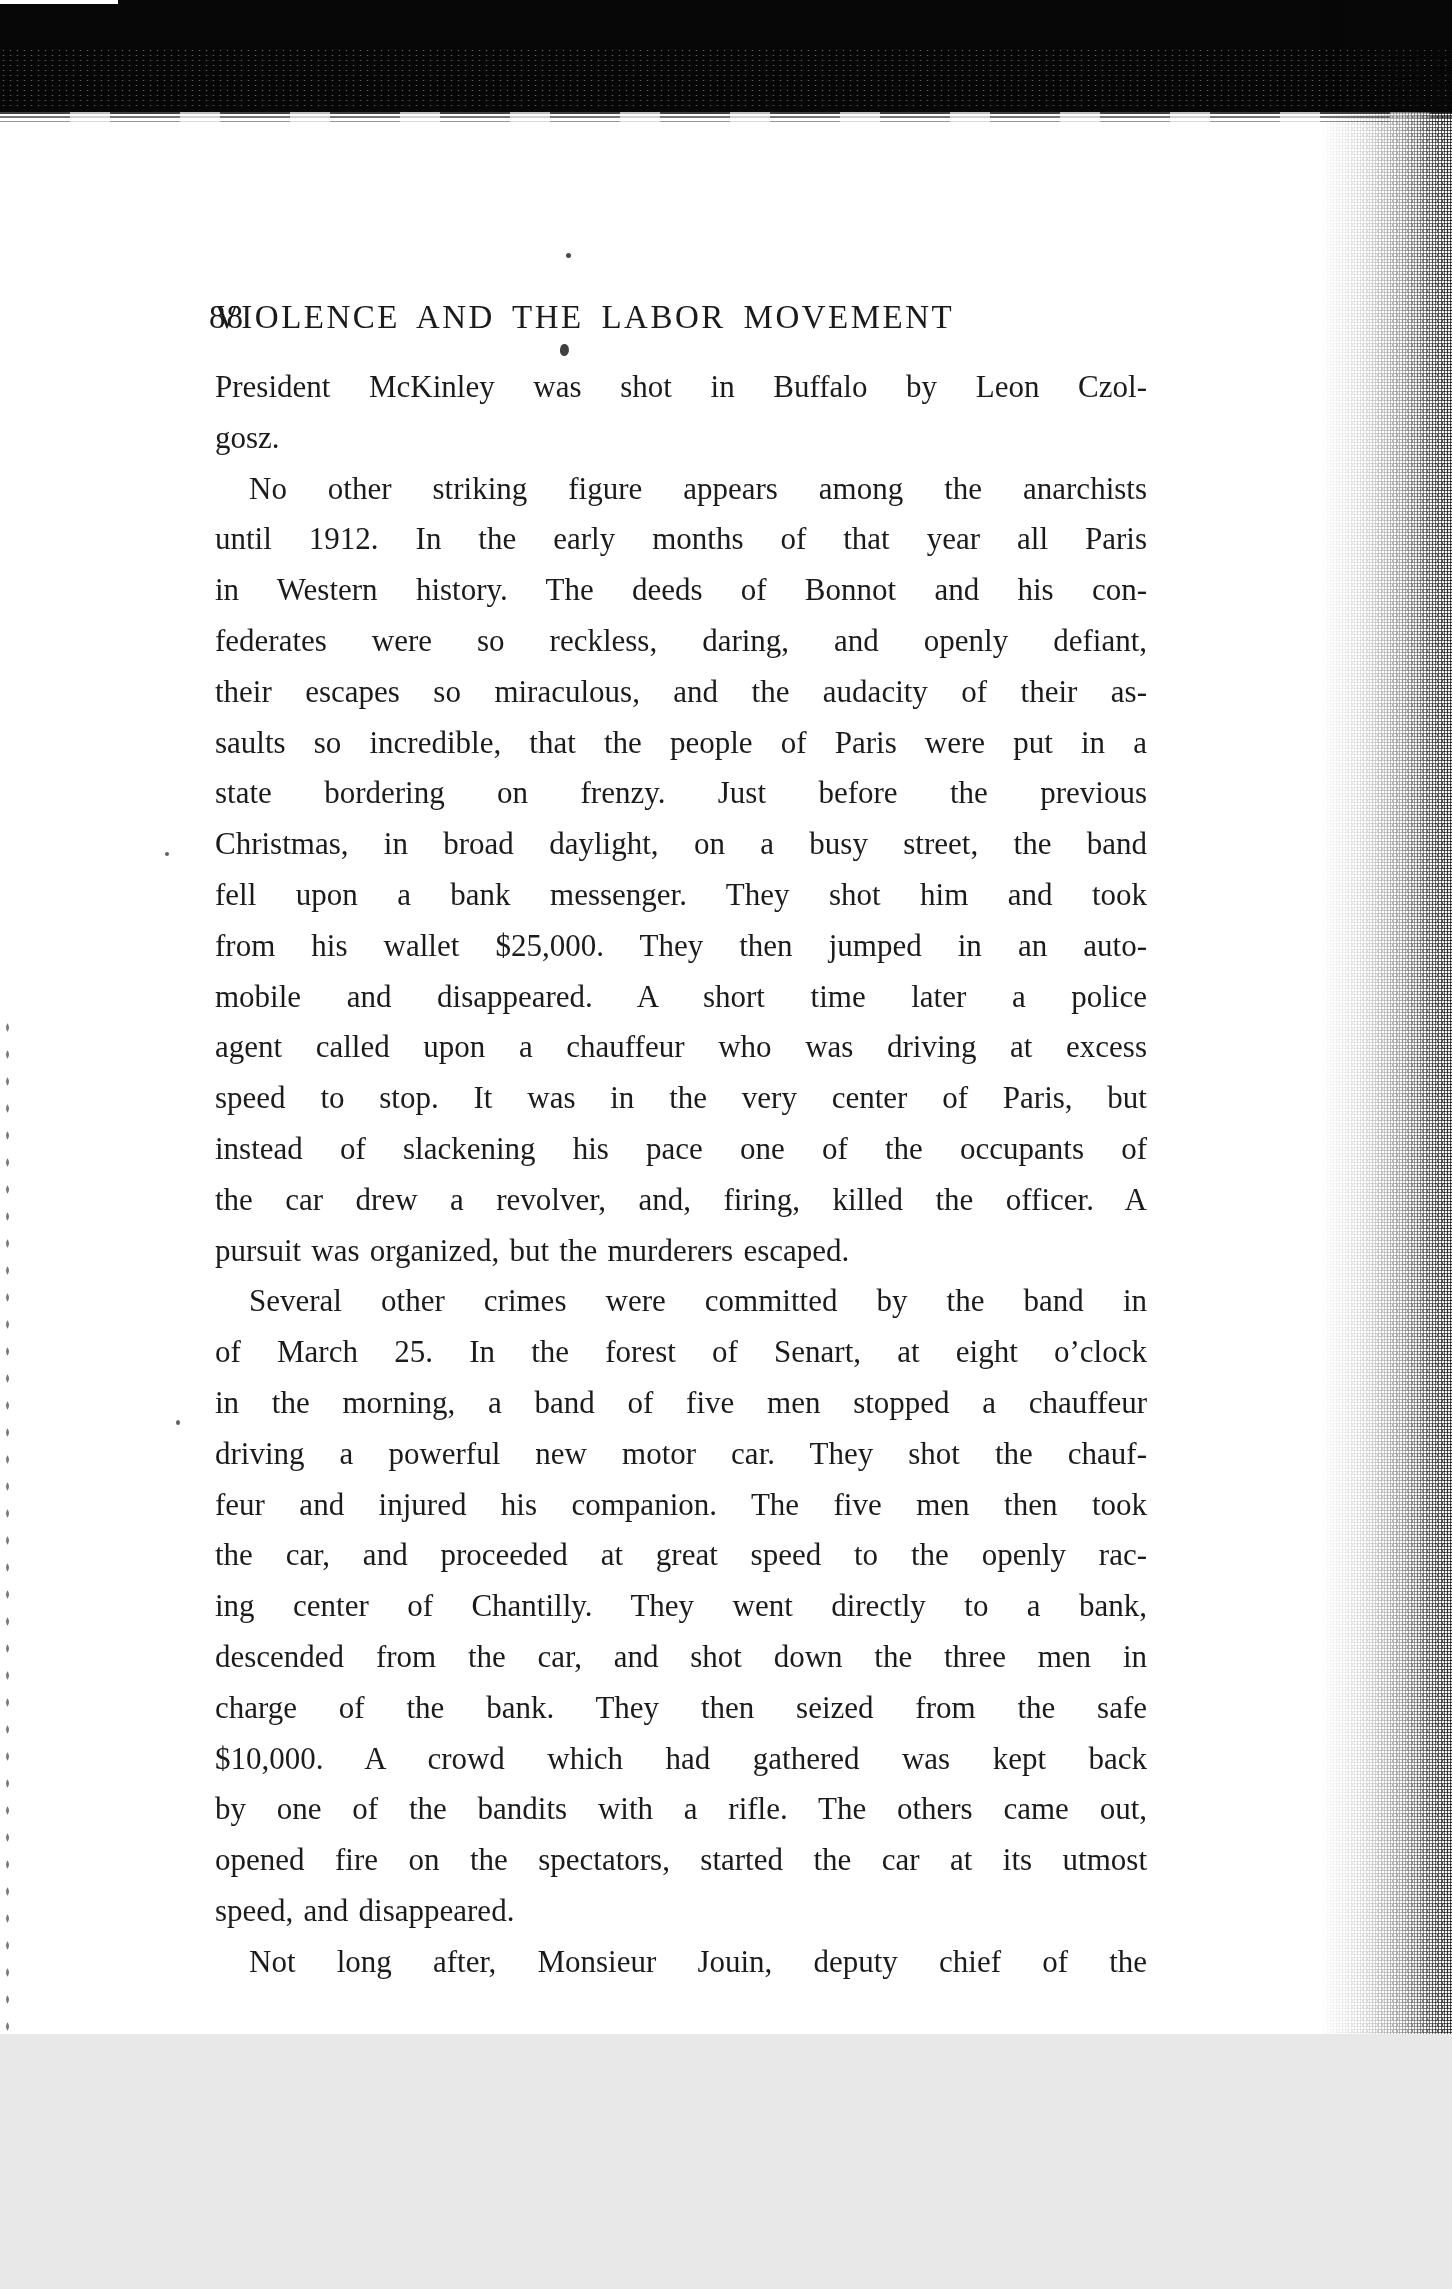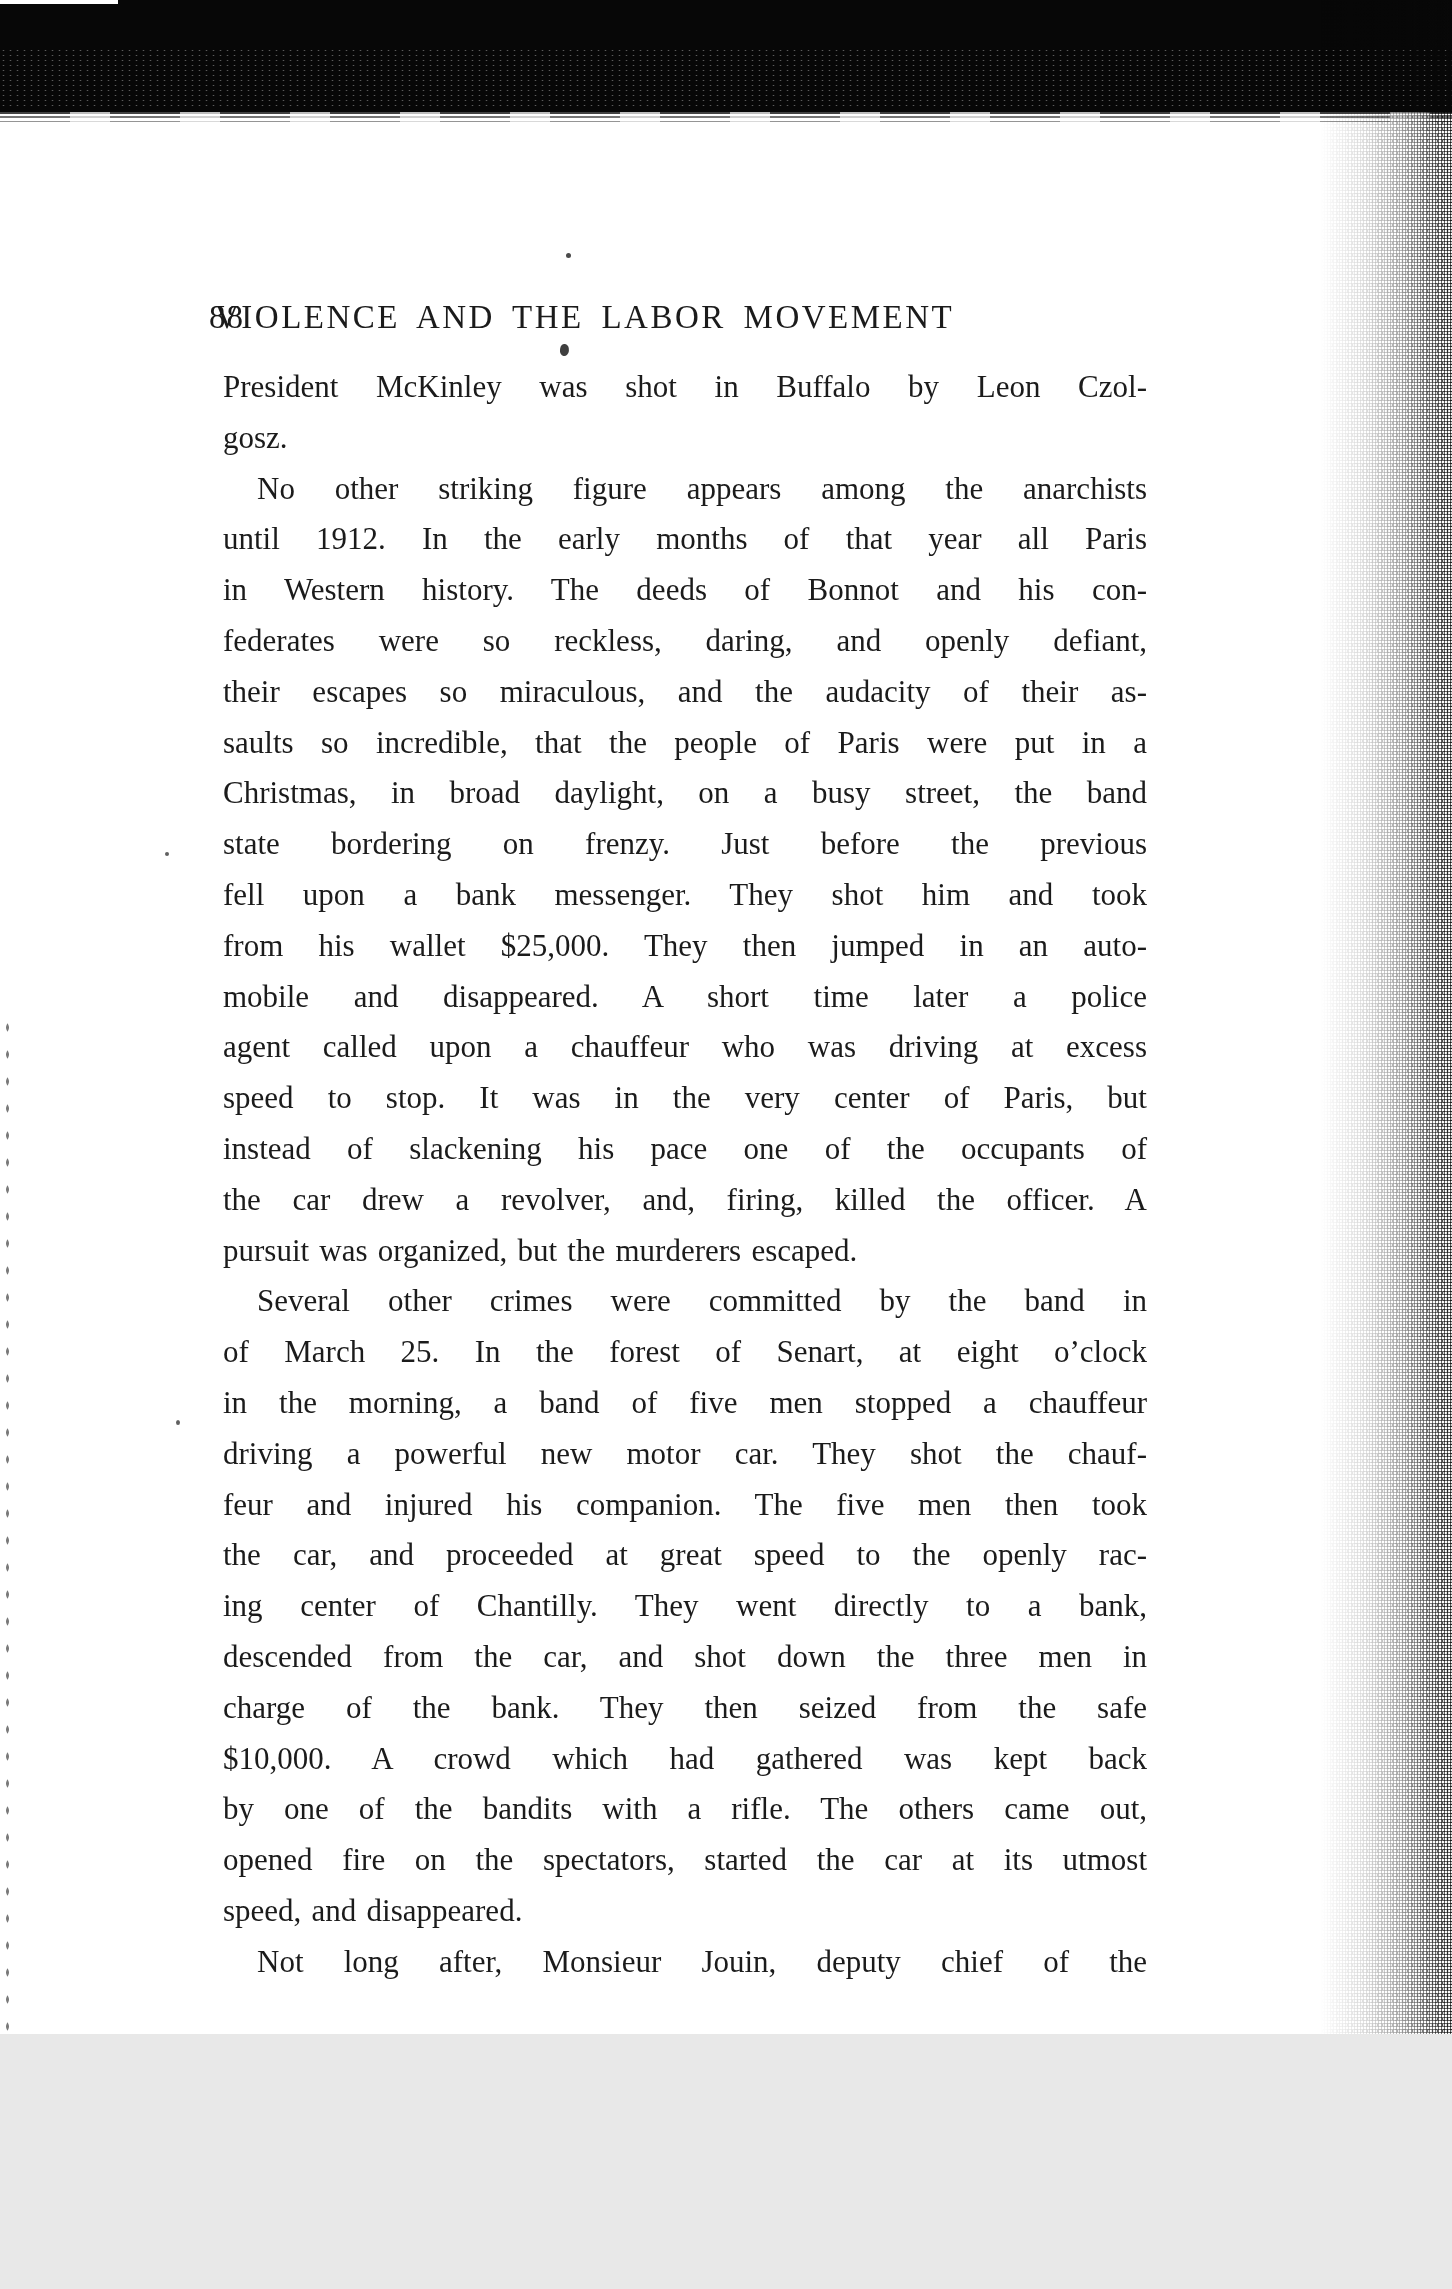--- a/index.html
+++ b/index.html
@@ -64,21 +64,21 @@
     font-size:33px;letter-spacing:2.5px;
   }
   .pageno{position:absolute;left:-6px;top:0;letter-spacing:1px;}
   .running-title{display:block;text-align:left;word-spacing:7px;}
 
   .body-text{
     position:absolute;left:215px;top:362px;width:932px;
     font-size:31px;line-height:50.8px;
     word-spacing:2.5px;
   }
-  .line{text-align:justify;text-align-last:justify;margin-left:8px;}
+  .line{text-align:justify;text-align-last:justify;}
   .line.endline{text-align-last:left;}
   .line.indent{text-indent:34px;}
 </style>
 </head>
 <body>
 
 <div class="scan">
   <div class="band"></div>
   <div class="band-edge"></div>
   <div class="right-noise"></div>
@@ -94,22 +94,22 @@
         <div class="line">President McKinley was shot in Buffalo by Leon Czol-</div>
         <div class="line endline">gosz.</div>
       </div>
       <div>
         <div class="line indent">No other striking figure appears among the anarchists</div>
         <div class="line">until 1912.  In the early months of that year all Paris</div>
         <div class="line">in Western history.  The deeds of Bonnot and his con-</div>
         <div class="line">federates were so reckless, daring, and openly defiant,</div>
         <div class="line">their escapes so miraculous, and the audacity of their as-</div>
         <div class="line">saults so incredible, that the people of Paris were put in a</div>
+        <div class="line">state bordering on frenzy.  Just before the previous</div>
         <div class="line">Christmas, in broad daylight, on a busy street, the band</div>
-        <div class="line">state bordering on frenzy.  Just before the previous</div>
         <div class="line">fell upon a bank messenger.  They shot him and took</div>
         <div class="line">from his wallet $25,000.  They then jumped in an auto-</div>
         <div class="line">mobile and disappeared.  A short time later a police</div>
         <div class="line">agent called upon a chauffeur who was driving at excess</div>
         <div class="line">speed to stop.  It was in the very center of Paris, but</div>
         <div class="line">instead of slackening his pace one of the occupants of</div>
         <div class="line">the car drew a revolver, and, firing, killed the officer.  A</div>
         <div class="line endline">pursuit was organized, but the murderers escaped.</div>
       </div>
       <div>

